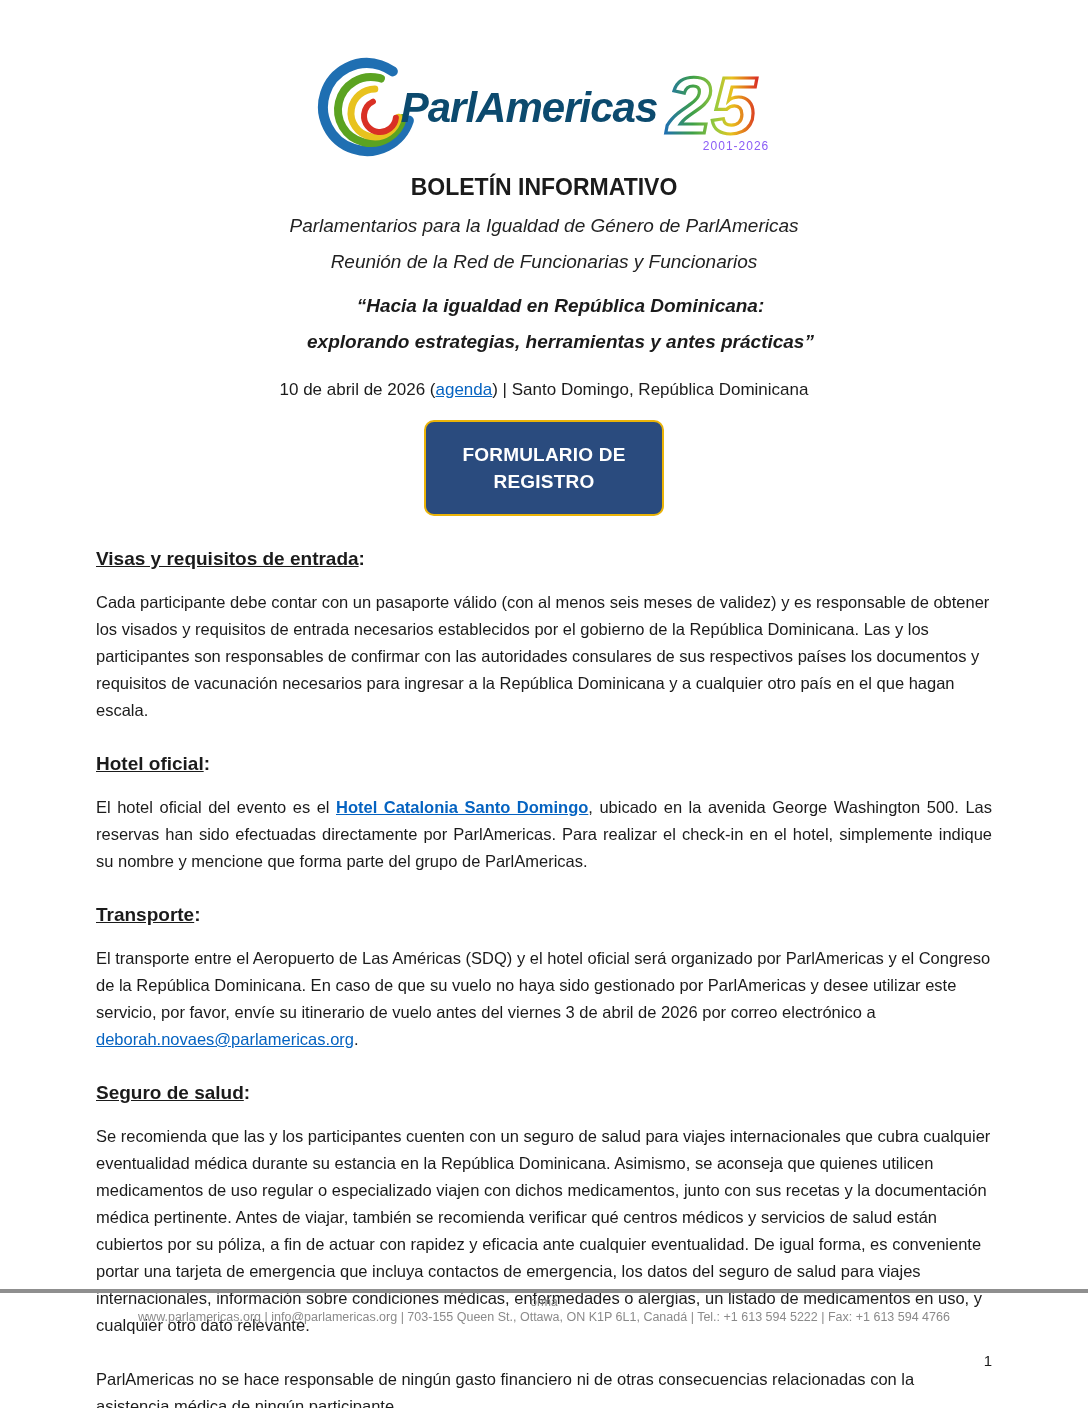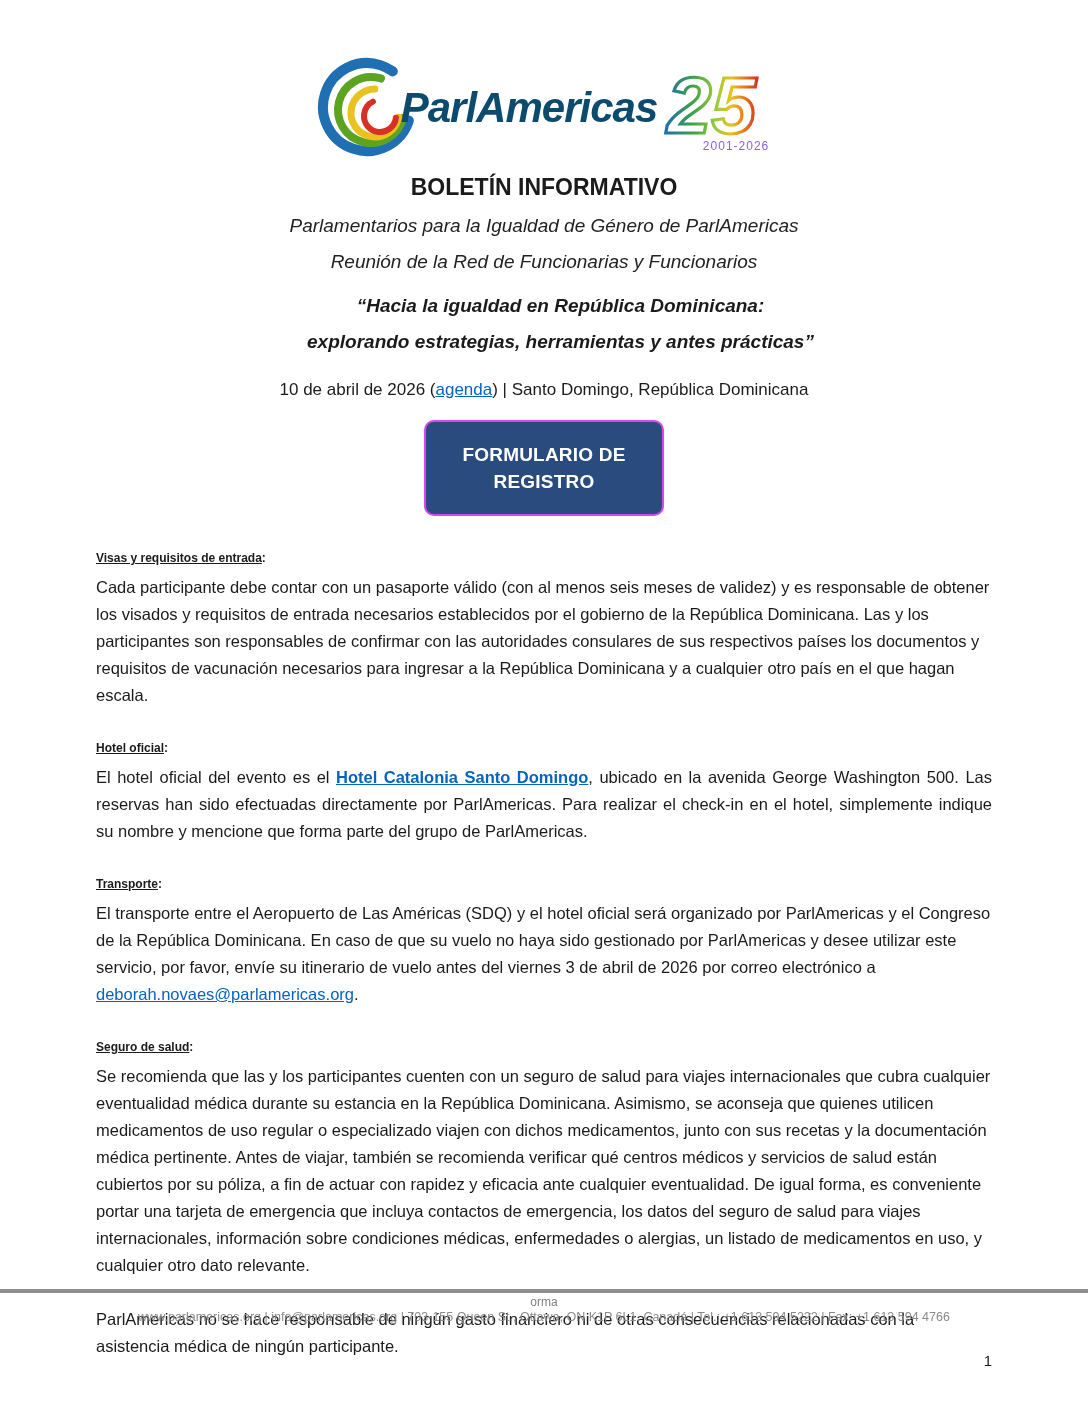--- a/index.html
+++ b/index.html
@@ -27,32 +27,32 @@
   .subtitle { text-align:center; font-style:italic; font-size:19px; line-height:36px; margin-top:6px; color:#222; }
   .quote { text-align:center; font-style:italic; font-weight:bold; font-size:19px; line-height:36px; margin-top:8px;padding-left:33px; }
   .dateline { text-align:center; font-size:17px; margin-top:18px; line-height:24px; }
   a.link { color:#0563c1; text-decoration:underline; cursor:pointer; }
   a.link.bold { font-weight:bold; }
 
   
   .reg-btn {
     display:flex; flex-direction:column; justify-content:center; align-items:center;
     margin:18px auto 0; width:240px; height:96px;
-    background:#2a4b7e; border:2px solid #d946ef; border-radius:10px;
+    background:#2a4b7e; border:2px solid #eab308; border-radius:10px;
     color:#ffffff; font-weight:bold; font-size:19px; line-height:27px;
     font-family:"Liberation Sans", sans-serif; cursor:pointer; letter-spacing:0.2px;
   }
 
   
   .body-copy { margin-top:30px; }
   .section { margin-top:27px; }
   .section:first-child { margin-top:0; }
-  .sec-h { font-weight:bold; font-size:12px; line-height:25px; }
+  .sec-h { font-weight:bold; font-size:19px; line-height:25px; }
   .sec-h .u { text-decoration:underline; }
-  .para { font-size:16.5px; line-height:27px; margin-top:3px; }
+  .para { font-size:16.5px; line-height:27px; margin-top:18px; }
   .para.justify { text-align:justify; }
   .para + .para { margin-top:27px; }
 
   
   .footer-rule { position:absolute; left:0; right:0; top:1289px; height:4px; background:#8f8f8f; }
   .footer-partial { position:absolute; left:0; right:0; top:1295px; text-align:center; font-size:12px; color:#7f7f7f; line-height:14px; }
   .footer-contact { position:absolute; left:0; right:0; top:1309px; text-align:center; font-size:12.5px; color:#8a8a8a; line-height:16px; }
   .page-number { position:absolute; right:96px; top:1352px; font-size:15px; color:#1b1b1b; }
 </style>
 </head>

